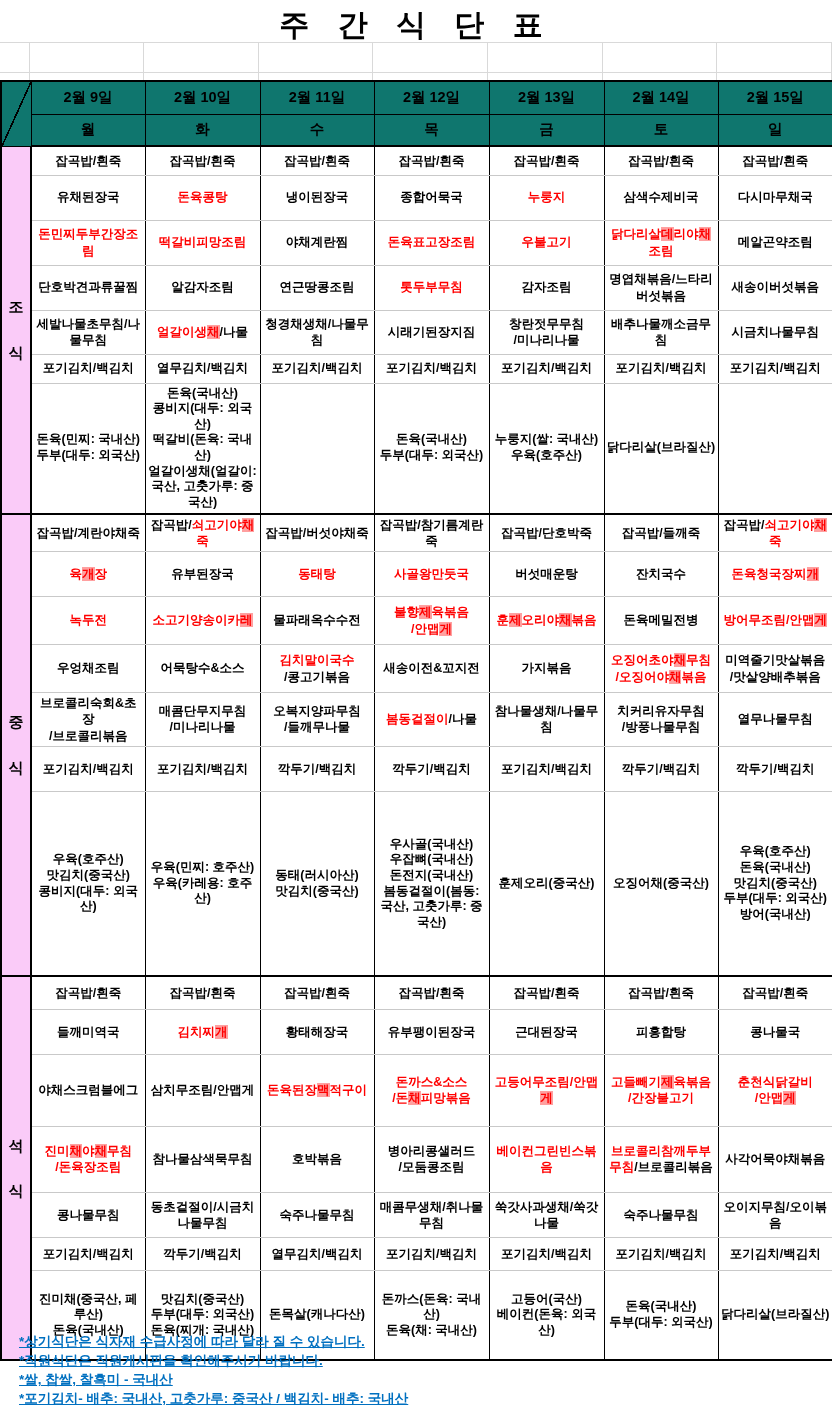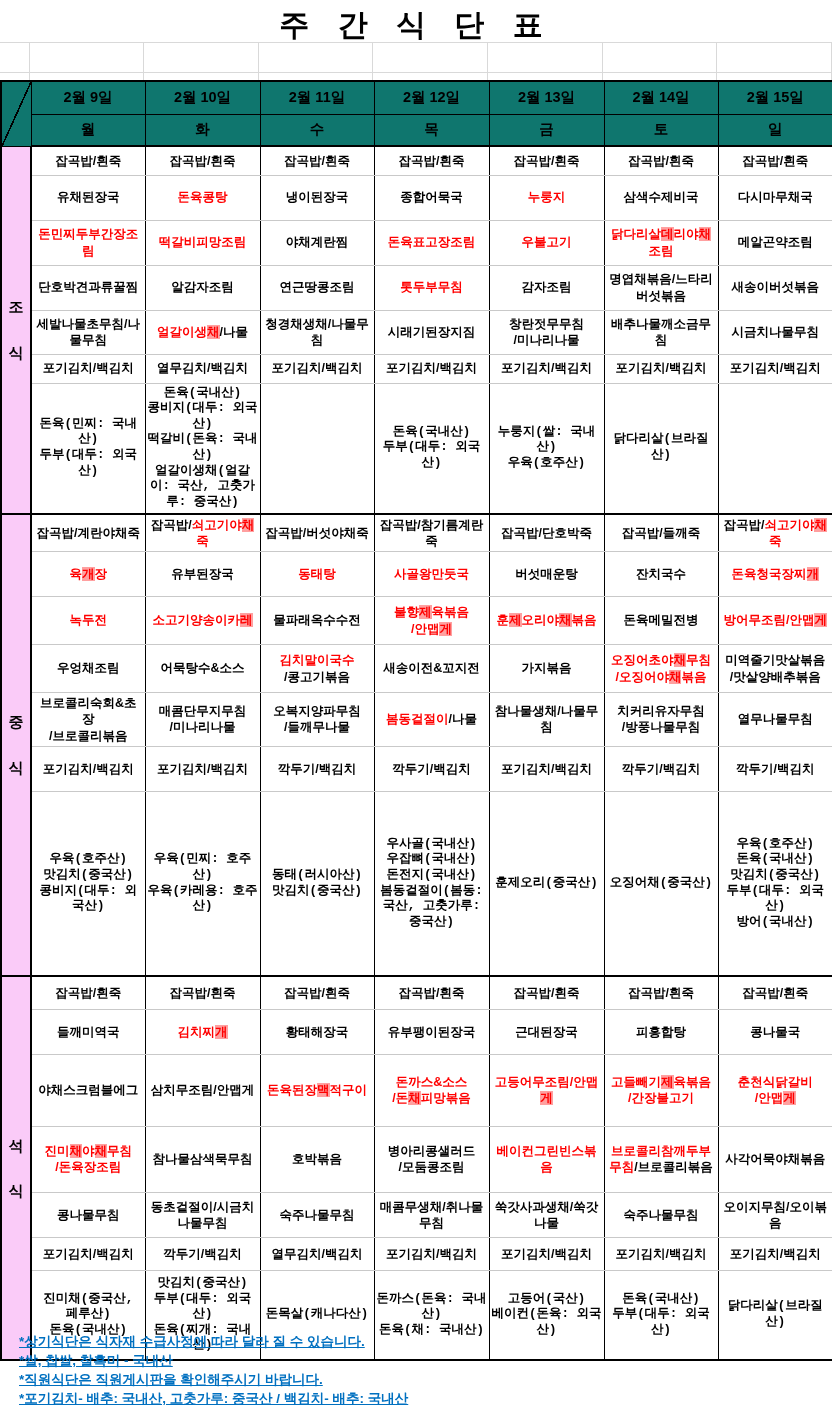--- a/index.html
+++ b/index.html
@@ -40,21 +40,21 @@
     position:absolute;left:0;top:0;right:0;bottom:0;
     background:linear-gradient(to bottom right,
       transparent calc(50% - 0.8px),#000 calc(50% - 0.8px),
       #000 calc(50% + 0.8px),transparent calc(50% + 0.8px));
   }
   td.section-label{
     background:#facbf8;border:1px solid #000;border-right-width:2px;border-bottom-width:2px;
     padding:0;font-size:15px;word-break:keep-all;
   }
   .sl-wrap{display:flex;flex-direction:column;align-items:center;justify-content:center;gap:26px;}
-  tr.origin td{border-bottom:2px solid #000;line-height:1.25;padding:2px 2px;font-family:Liberation Mono, monospace;}
+  tr.origin td{border-bottom:2px solid #000;line-height:1.25;padding:2px 2px;}
   span.r{color:#ff0000;}
   span.h{background:#ffa0a0;}
   .footnotes{
     position:absolute;top:1332px;left:2px;width:828px;
     color:#0070c0;font-size:13.5px;font-weight:bold;line-height:1.42;
   }
   .footnote-line{text-decoration:underline;white-space:nowrap;padding-left:17px;}
 </style>
 </head>
 <body>
@@ -339,16 +339,16 @@
 베이컨(돈육: 외국산)</span></td>
         <td><span class="">돈육(국내산)
 두부(대두: 외국산)</span></td>
         <td><span class="">닭다리살(브라질산)</span></td>
       </tr>
     </tbody>
   </table>
 
 <div class="footnotes">
     <div class="footnote-line">*상기식단은 식자재 수급사정에 따라 달라 질 수 있습니다.</div>
+    <div class="footnote-line">*직원식단은 직원게시판을 확인해주시기 바랍니다.</div>
     <div class="footnote-line">*쌀, 찹쌀, 찰흑미 - 국내산</div>
-    <div class="footnote-line">*직원식단은 직원게시판을 확인해주시기 바랍니다.</div>
     <div class="footnote-line">*포기김치- 배추: 국내산, 고춧가루: 중국산 / 백김치- 배추: 국내산</div>
   </div>
 
 </body></html>

